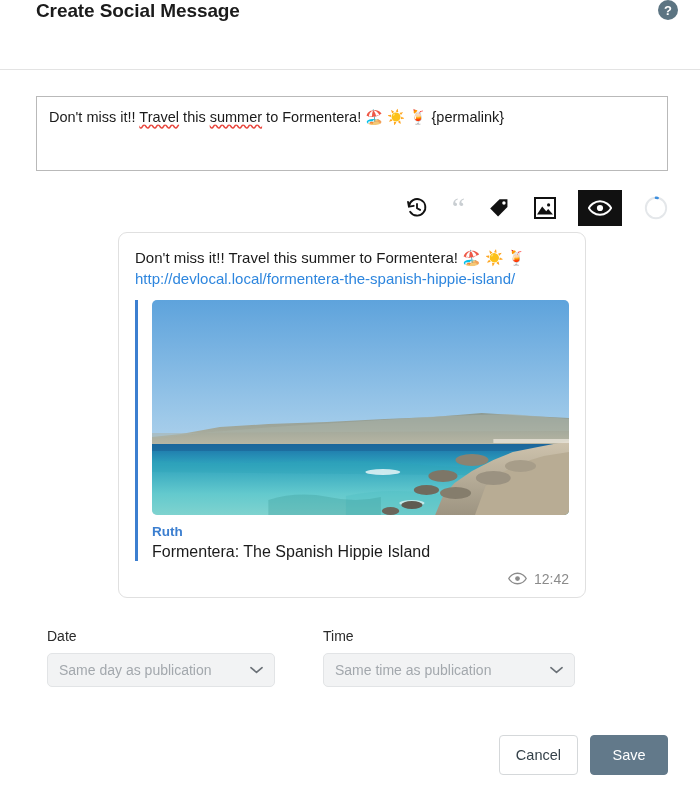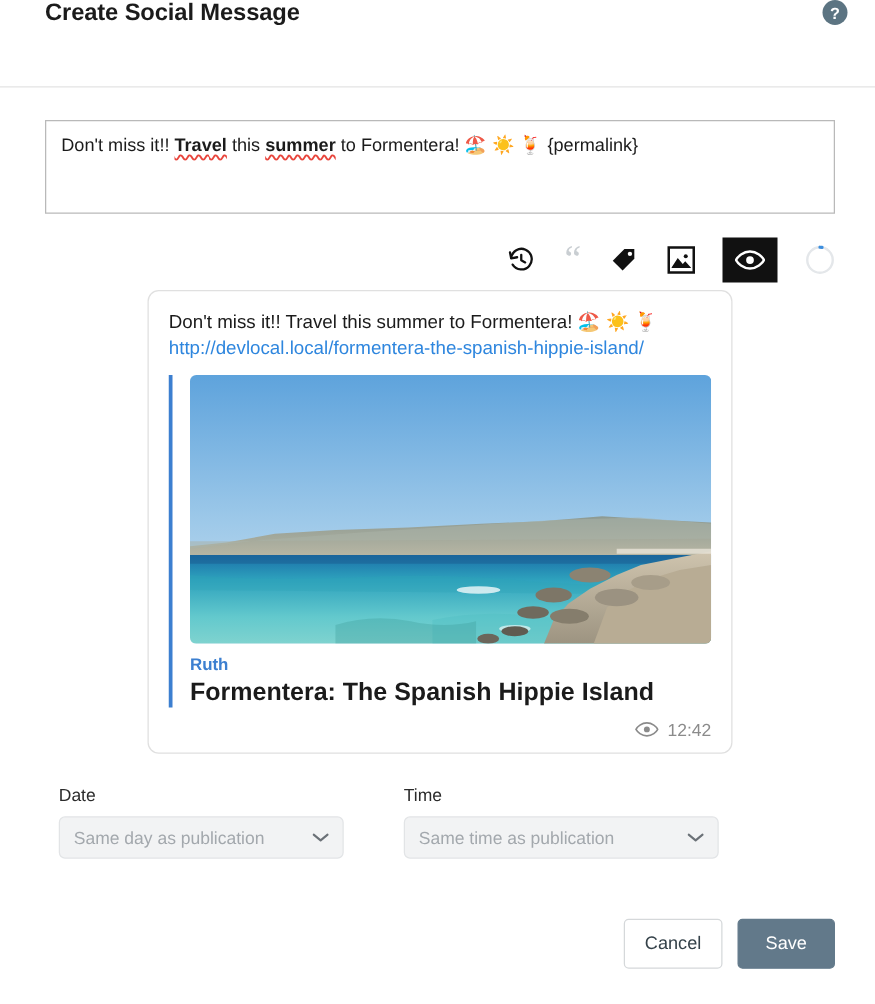--- a/index.html
+++ b/index.html
@@ -62,21 +62,20 @@
     font-size: 14.5px;
     color: #1b1b1b;
     line-height: 1.5;
     overflow: hidden;
     cursor: text;
   }
   .spell {
     text-decoration: underline wavy #e8453c;
     text-decoration-skip-ink: none;
     text-underline-offset: 2px;
-    font-weight: bold;
   }
   .emoji { font-size: 14.5px; }
 
   
   .toolbar {
     position: absolute;
     top: 188px; left: 36px;
     width: 632px; height: 40px;
     display: flex;
     align-items: center;
@@ -152,22 +151,22 @@
   .embed-img svg { display:block; width:100%; height:100%; }
   .embed-author {
     margin-top: 9px;
     font-size: 13.5px;
     font-weight: bold;
     color: #3c7fd0;
     cursor: pointer;
   }
   .embed-title {
     margin-top: 4px;
-    font-size: 20px;
-    font-weight: bold;
+    font-size: 16px;
+    font-weight: normal;
     color: #1b1b1b;
   }
   .preview-meta {
     margin-top: 10px;
     display: flex;
     align-items: center;
     justify-content: flex-end;
     gap: 7px;
     color: #8b8b8b;
     font-size: 14px;

